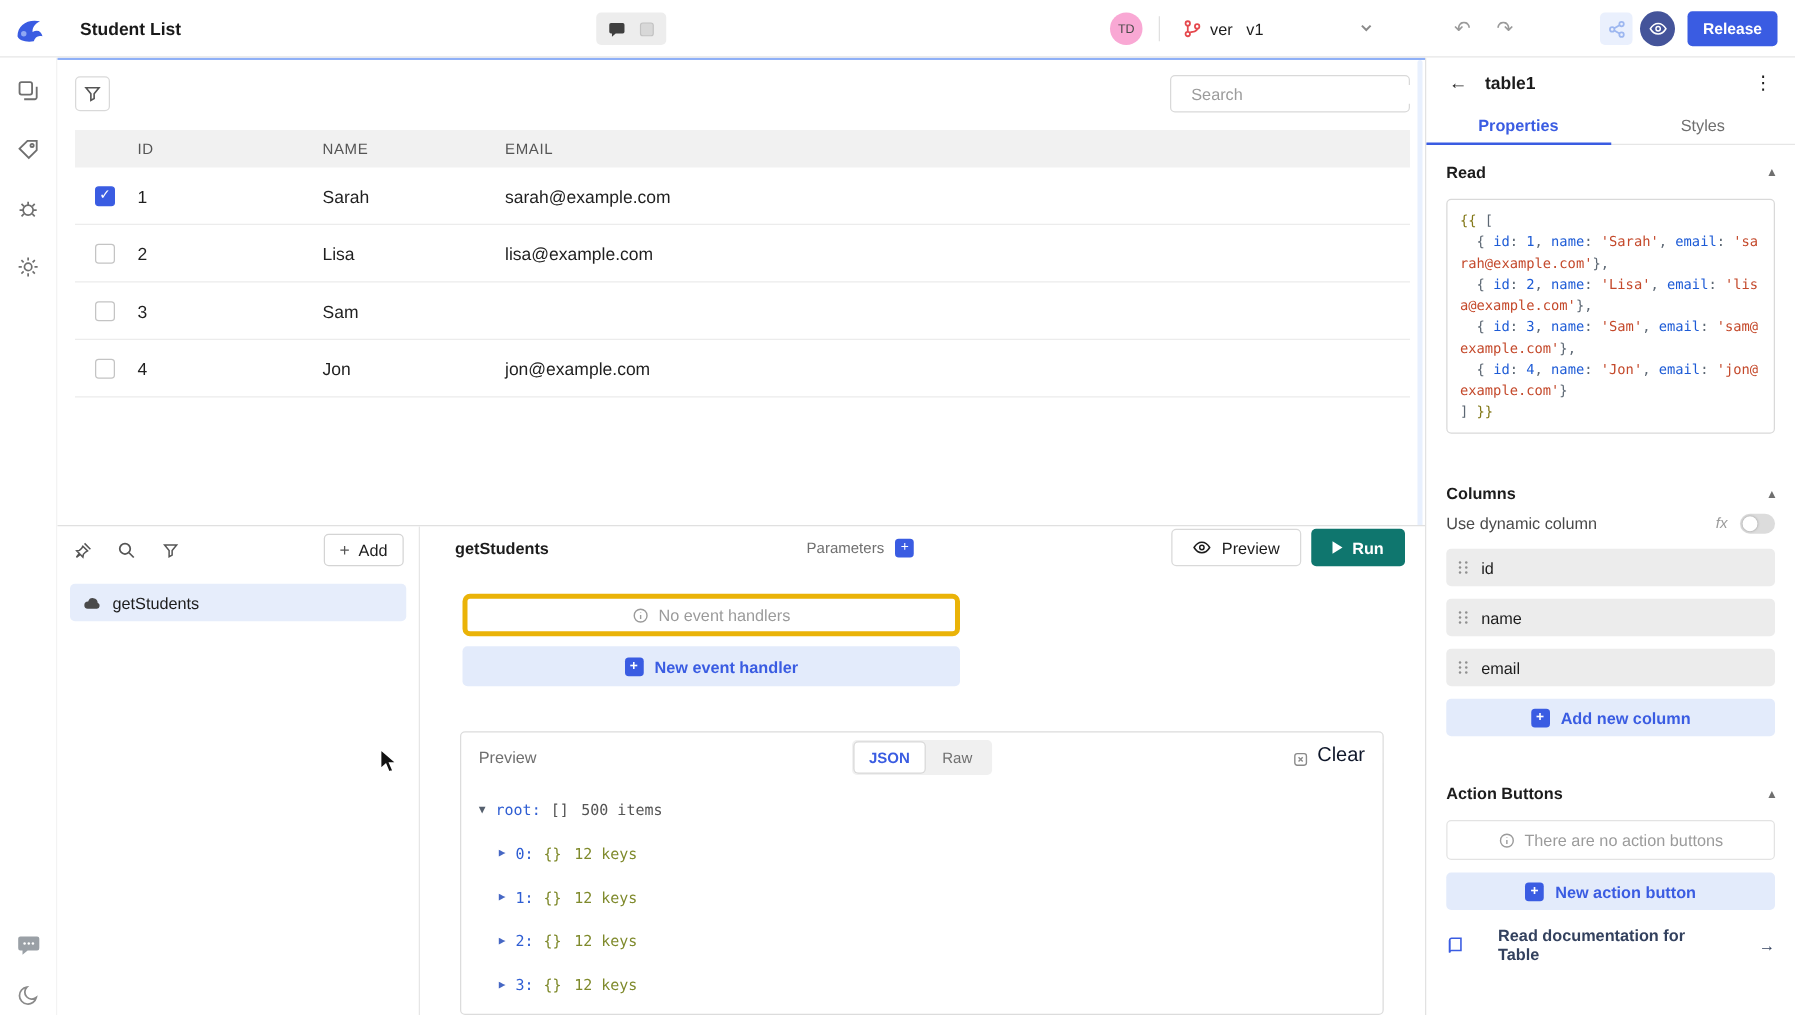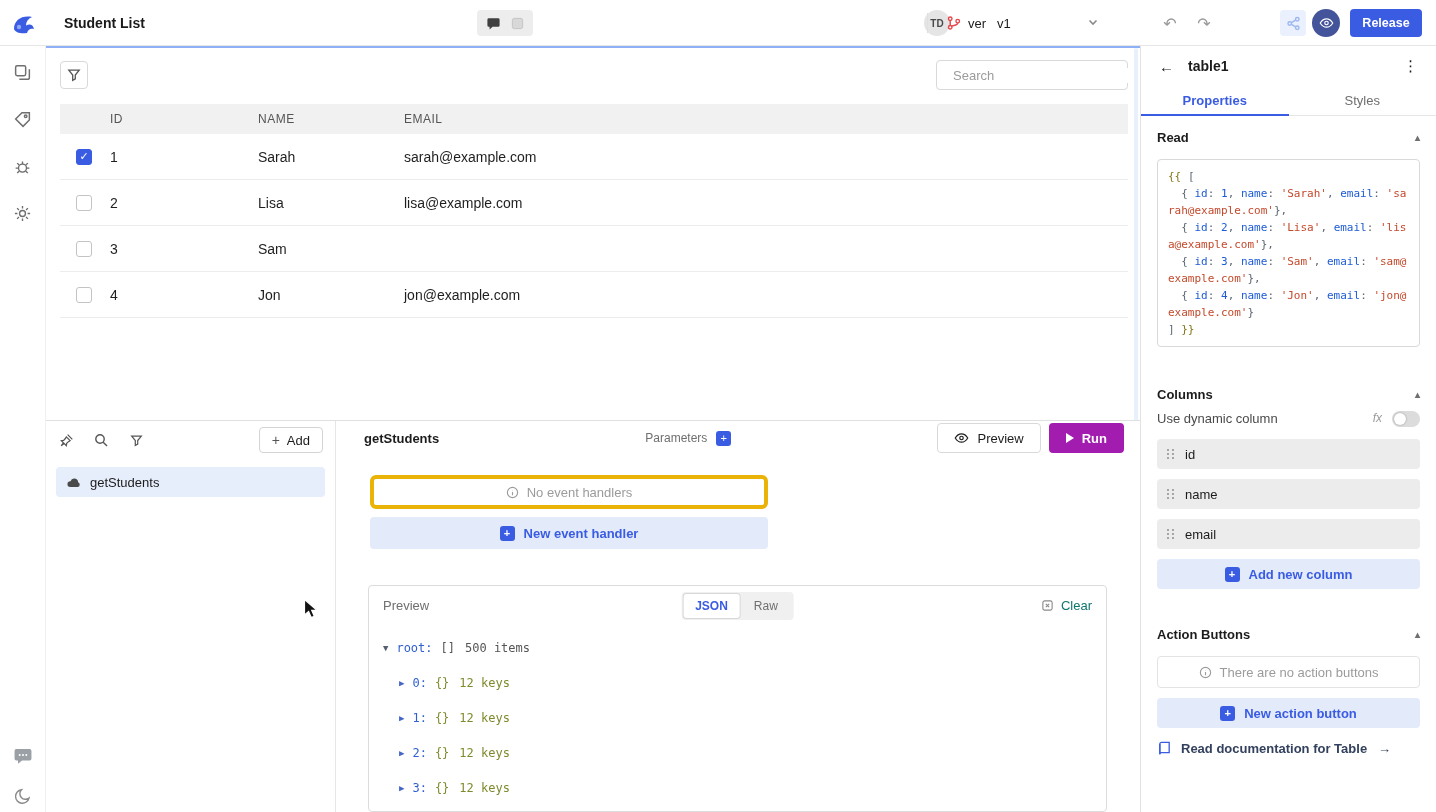--- a/index.html
+++ b/index.html
@@ -11,23 +11,23 @@
   .topbar{position:absolute;top:0;left:0;right:0;height:46px;background:#fff;
     border-bottom:1px solid #e6e6e6;z-index:10}
   .logo{position:absolute;left:0;top:0;width:46px;height:46px;display:flex;align-items:center;justify-content:center}
   .app-title{position:absolute;left:64px;top:0;height:46px;display:flex;align-items:center;
     font-size:14px;font-weight:700;color:#1a1a1a}
   .mode-toggle{position:absolute;left:477px;top:10px;height:26px;padding:0 8px;background:#ededed;
     border-radius:4px;display:flex;align-items:center;gap:8px}
   .mt-btn{display:flex;align-items:center;justify-content:center;width:16px;height:16px}
   .saved{position:absolute;left:760px;top:0;height:46px;display:flex;align-items:center;gap:7px;
     color:#8a8a8a;font-size:12px}
-  .avatar{position:absolute;left:924px;top:10px;width:26px;height:26px;border-radius:50%;
-    background:#e5e5e5;display:flex;align-items:center;justify-content:center;
-    font-size:10px;font-weight:700;color:#4a4a4a}
+  .avatar{position:absolute;left:888px;top:10px;width:26px;height:26px;border-radius:50%;
+    background:#f9a8d4;display:flex;align-items:center;justify-content:center;
+    font-size:10px;font-weight:400;color:#4a4a4a}
   .tb-divider{position:absolute;left:927px;top:13px;width:1px;height:20px;background:#e0e0e0}
   .branch{position:absolute;left:946px;top:0;height:46px;display:flex;align-items:center;gap:7px;font-size:13px;color:#1c1c1c}
   .branch .ver{margin-left:4px}
   .chev{position:absolute;left:1086px;top:15px;color:#8a8a8a}
   .hist-btn{position:absolute;top:9px;width:28px;height:28px;display:flex;align-items:center;
     justify-content:center;color:#9a9a9a;font-size:16px;border-radius:4px}
   .undo{left:1156px}.redo{left:1190px}
   .share-btn{position:absolute;left:1280px;top:10px;width:26px;height:26px;border-radius:4px;
     background:#eaf0fd;display:flex;align-items:center;justify-content:center}
   .eye-btn{position:absolute;left:1312px;top:9px;width:28px;height:28px;border-radius:50%;
@@ -85,21 +85,21 @@
   .qe{flex:1;display:flex;flex-direction:column;position:relative}
   .qe-header{height:38px;display:flex;align-items:center;padding:0 16px 0 28px}
   .qe-name{font-size:13px;font-weight:600}
   .params{margin-left:auto;display:flex;align-items:center;gap:9px;color:#6f6f6f;font-size:12px}
   .plus-sq{width:15px;height:15px;border-radius:3px;background:#3a5ce2;color:#fff;display:flex;
     align-items:center;justify-content:center;font-size:11px;line-height:1;cursor:pointer}
   .qe-actions{margin-left:auto;display:flex;align-items:center;gap:8px}
   .btn-preview{height:30px;border:1px solid #d9d9d9;border-radius:4px;background:#fff;display:flex;
     align-items:center;gap:8px;padding:0 16px;font-size:13px;color:#1c1c1c;
     font-family:"Liberation Sans",sans-serif;cursor:pointer}
-  .btn-run{height:30px;border:none;border-radius:4px;background:#a21caf;color:#fff;display:flex;
+  .btn-run{height:30px;border:none;border-radius:4px;background:#0f766e;color:#fff;display:flex;
     align-items:center;gap:8px;padding:0 17px;font-size:13px;font-weight:600;
     font-family:"Liberation Sans",sans-serif;cursor:pointer}
   .play{width:0;height:0;border-left:8px solid #fff;border-top:5px solid transparent;border-bottom:5px solid transparent}
 
   .events-row{display:flex;padding:20px 0 0 34px}
   .events-label{font-size:13px;color:#6f6f6f;width:111px;padding-top:9px}
   .events-col{width:398px}
   .no-events{height:34px;border:4px solid #eab308;border-radius:6px;display:flex;align-items:center;
     justify-content:center;gap:8px;color:#9b9b9b;font-size:13px}
   .new-event{margin-top:8px;height:32px;background:#e3ebfb;border-radius:4px;display:flex;
@@ -107,21 +107,21 @@
 
   .resp-box{margin:36px 33px 0 32px;height:232px;border:1px solid #dcdcdc;border-radius:4px;
     position:relative;background:#fff}
   .resp-header{height:38px;display:flex;align-items:center;padding:0 14px}
   .resp-title{font-size:13px;color:#6f6f6f}
   .seg{position:absolute;left:50%;top:6px;transform:translateX(-50%);display:flex;background:#f0f0f0;
     border-radius:4px;padding:2px}
   .seg-opt{min-width:52px;height:24px;display:flex;align-items:center;justify-content:center;
     font-size:12px;color:#6f6f6f;border-radius:3px;padding:0 12px;cursor:pointer}
   .seg-opt.active{background:#fff;color:#3a5ce2;font-weight:700;box-shadow:0 0 0 1px #d8d8d8}
-  .clear-g{margin-left:auto;display:flex;align-items:center;gap:7px;color:#0f766e;font-size:13px;cursor:pointer}
+  .clear-g{margin-left:auto;display:flex;align-items:flex-end;gap:7px;color:#0f172a;font-size:16px;cursor:pointer}
   .tree{padding:6px 14px;font-family:"DejaVu Sans Mono",monospace;font-size:12px}
   .tree-row{display:flex;align-items:center;height:35px;gap:8px}
   .tree-row.child{padding-left:16px}
   .tn-arrow{font-size:9px;color:#56606e;cursor:pointer}
   .tree-row.child .tn-arrow{color:#4667c4}
   .tn-key{color:#2f5ed3}
   .tn-gray{color:#555}
   .tn-green{color:#7f8a2c}
   .tn-count{margin-left:2px}
 
@@ -156,21 +156,21 @@
     padding:0 10px;gap:11px;font-size:13px;margin-top:10px;cursor:grab}
   .col-item:first-child{margin-top:12px}
   .drag{width:7px;height:10px;position:relative;flex:0 0 auto}
   .drag::before,.drag::after{content:"";position:absolute;width:2px;height:2px;border-radius:50%;
     background:#8f8f8f;box-shadow:0 4px 0 #8f8f8f,0 8px 0 #8f8f8f;top:0}
   .drag::before{left:0}.drag::after{left:5px}
   .soft-btn{margin-top:10px;height:30px;background:#e3ebfb;border-radius:4px;display:flex;
     align-items:center;justify-content:center;gap:9px;color:#3a5ce2;font-size:13px;font-weight:600;cursor:pointer}
   .empty-box{margin-top:14px;height:32px;border:1px solid #e3e3e3;border-radius:4px;display:flex;
     align-items:center;justify-content:center;gap:8px;color:#9b9b9b;font-size:13px}
-  .docs-link{margin-top:13px;display:flex;align-items:center;gap:9px;font-size:13px;font-weight:600;
+  .docs-link{margin-top:13px;display:flex;align-items:center;gap:27px;font-size:13px;font-weight:600;
     color:#33415e;cursor:pointer}
   .docs-arrow{margin-left:2px;font-size:13px}
 
   .cursor{position:absolute;left:303px;top:598px;z-index:50;pointer-events:none}
   svg{display:block}
 </style>
 </head>
 <body>
 
 <div class="app">

